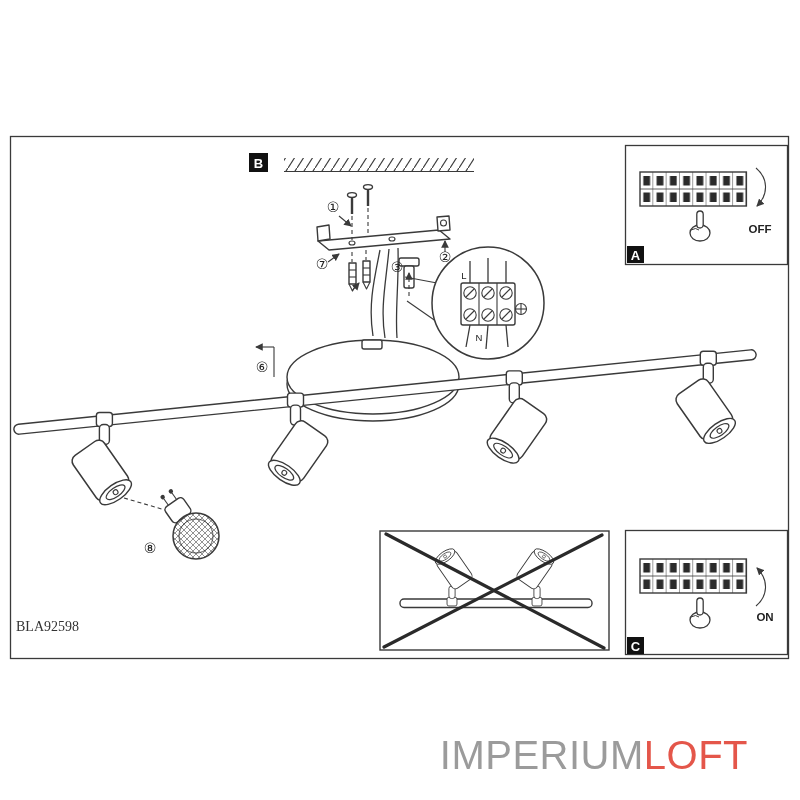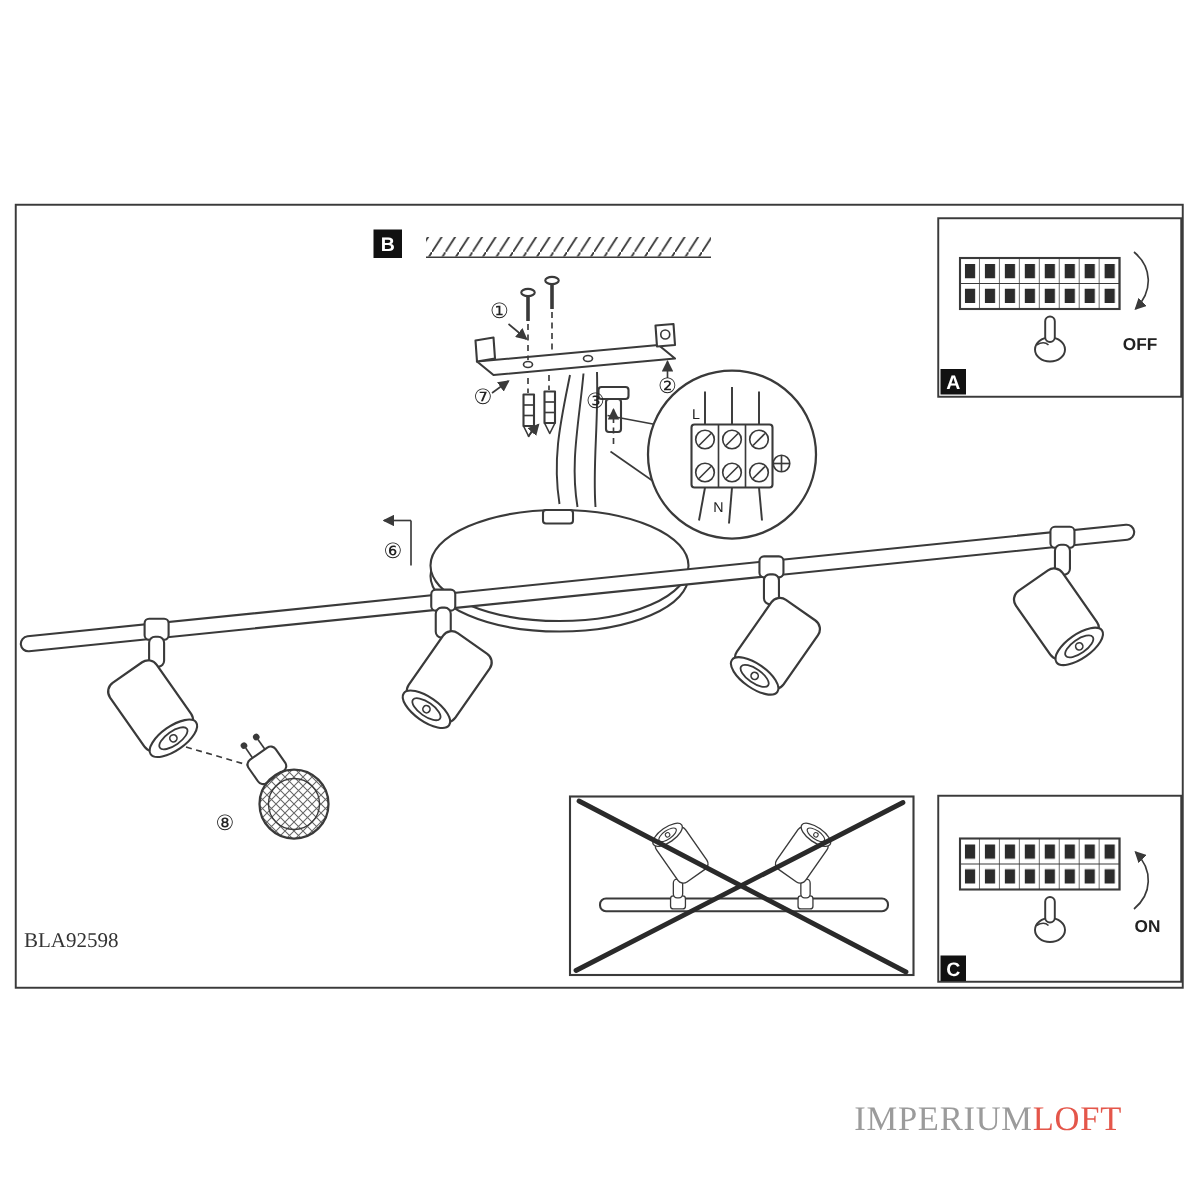--- a/index.html
+++ b/index.html
@@ -10,22 +10,22 @@
   .lns{fill:none;stroke:#3a3a3a;stroke-width:1.1;stroke-linejoin:round;}
   .thick{fill:none;stroke:#2a2a2a;stroke-width:3.2;stroke-linecap:round;}
   .dash{fill:none;stroke:#3a3a3a;stroke-width:1.1;stroke-dasharray:4 3;}
   .wire{fill:none;stroke:#3a3a3a;stroke-width:1.3;}
   text{user-select:none;}
   .step{font-family:"DejaVu Sans",sans-serif;font-size:14px;fill:#222;text-anchor:middle;}
   .boxlabel{font-family:"Liberation Sans",sans-serif;font-weight:bold;font-size:13px;fill:#fff;text-anchor:middle;}
   .state{font-family:"Liberation Sans",sans-serif;font-weight:bold;font-size:11.5px;fill:#222;text-anchor:middle;}
   .tlabel{font-family:"Liberation Sans",sans-serif;font-size:9.5px;fill:#222;text-anchor:middle;}
   .code{font-family:"Liberation Serif",serif;font-size:14px;fill:#333;}
-  .logo{position:absolute;top:733px;right:52px;font-family:Liberation Serif, serif;
-        font-size:23px;font-weight:400;letter-spacing:.5px;white-space:nowrap;}
+  .logo{position:absolute;top:733px;right:52px;font-family:Liberation Sans, sans-serif;
+        font-size:40px;font-weight:400;letter-spacing:.5px;white-space:nowrap;}
 </style>
 </head>
 <body>
 
 <div class="screen">
 <svg width="800" height="800" viewBox="0 0 800 800">
   <defs>
     <marker id="arr" viewBox="0 0 8 8" refX="7" refY="4" markerWidth="7" markerHeight="7" orient="auto-start-reverse">
       <path d="M0,0 L8,4 L0,8 Z" fill="#3a3a3a"></path>
     </marker>

